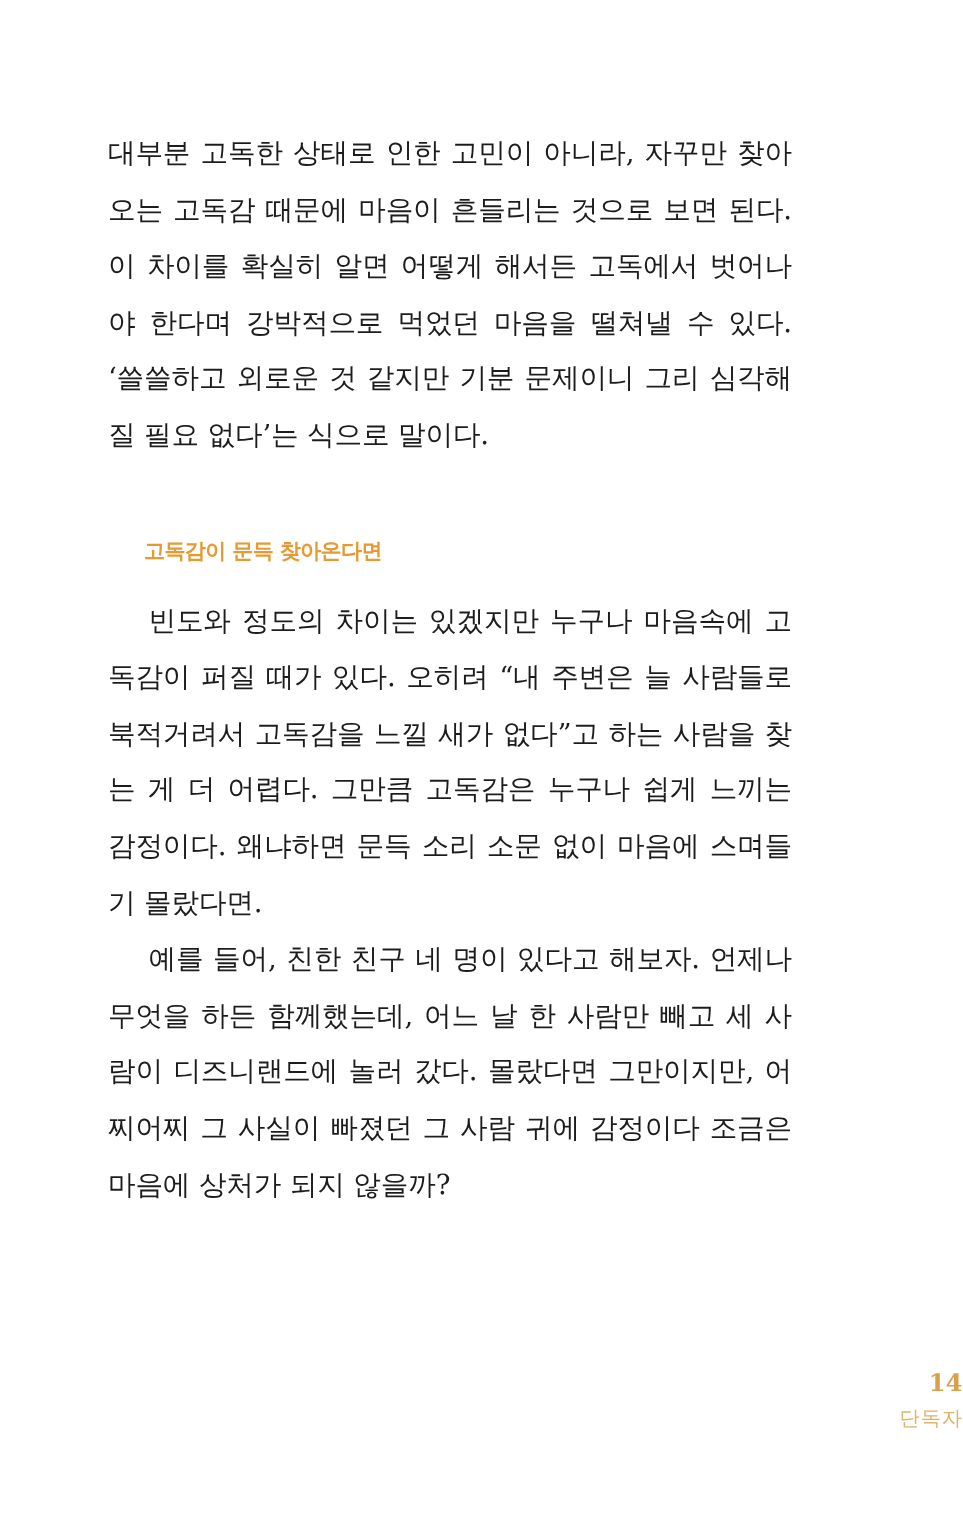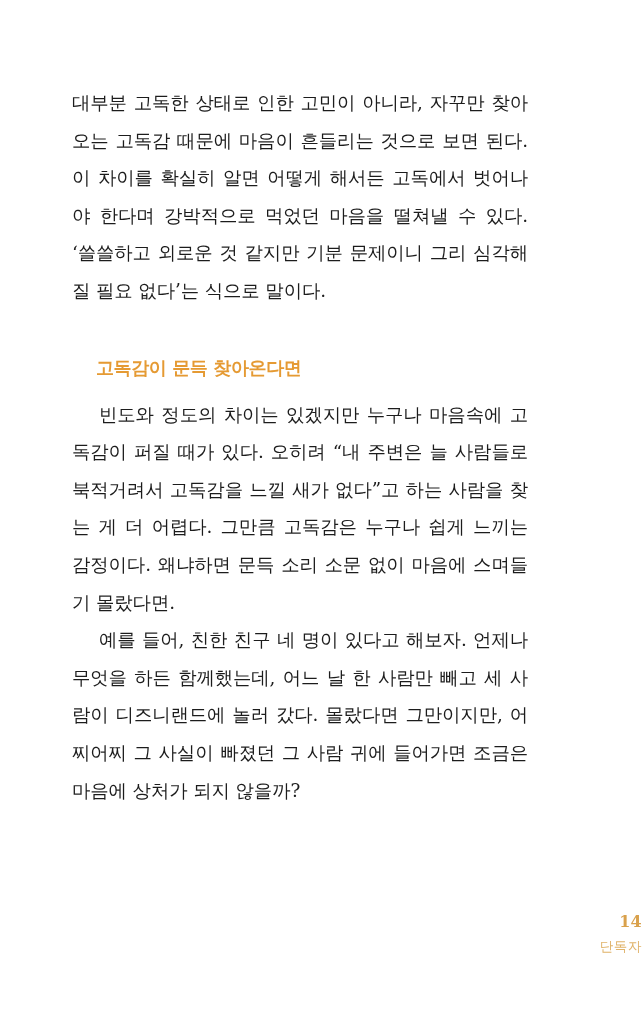--- a/index.html
+++ b/index.html
@@ -46,21 +46,21 @@
   .para.indent {
     text-indent: 27px;
   }
   .para + .para {
     margin-top: 0;
   }
 
   
   .section-heading {
     font-family: "DejaVu Sans", "Liberation Sans", sans-serif;
-    font-size: 18px;
+    font-size: 14px;
     font-weight: 700;
     line-height: 26px;
     letter-spacing: -0.4px;
     color: #E59A33;
     margin: 0;
     padding-left: 24px;
   }
 
   .gap-before-heading { height: 45px; }
   .gap-after-heading  { height: 15px; }
@@ -102,21 +102,21 @@
     <p class="para">대부분 고독한 상태로 인한 고민이 아니라, 자꾸만 찾아오는 고독감 때문에 마음이 흔들리는 것으로 보면 된다. 이 차이를 확실히 알면 어떻게 해서든 고독에서 벗어나야 한다며 강박적으로 먹었던 마음을 떨쳐낼 수 있다. ‘쓸쓸하고 외로운 것 같지만 기분 문제이니 그리 심각해질 필요 없다’는 식으로 말이다.</p>
 
     <div class="gap-before-heading"></div>
 
     <h2 class="section-heading">고독감이 문득 찾아온다면</h2>
 
     <div class="gap-after-heading"></div>
 
     <p class="para indent">빈도와 정도의 차이는 있겠지만 누구나 마음속에 고독감이 퍼질 때가 있다. 오히려 “내 주변은 늘 사람들로 북적거려서 고독감을 느낄 새가 없다”고 하는 사람을 찾는 게 더 어렵다. 그만큼 고독감은 누구나 쉽게 느끼는 감정이다. 왜냐하면 문득 소리 소문 없이 마음에 스며들기 몰랐다면.</p>
 
-    <p class="para indent">예를 들어, 친한 친구 네 명이 있다고 해보자. 언제나 무엇을 하든 함께했는데, 어느 날 한 사람만 빼고 세 사람이 디즈니랜드에 놀러 갔다. 몰랐다면 그만이지만, 어찌어찌 그 사실이 빠졌던 그 사람 귀에 들어가면 조금은 마음에 상처가 되지 않을까?</p>
+    <p class="para indent">예를 들어, 친한 친구 네 명이 있다고 해보자. 언제나 무엇을 하든 함께했는데, 어느 날 한 사람만 빼고 세 사람이 디즈니랜드에 놀러 갔다. 몰랐다면 그만이지만, 어찌어찌 그 사실이 빠졌던 그 사람 귀에 감정이다 조금은 마음에 상처가 되지 않을까?</p>
 
   </div>
 
   <div class="footer">
     <div class="folio-number">14</div>
     <div class="folio-title">단독자</div>
   </div>
 
 </div>
 

